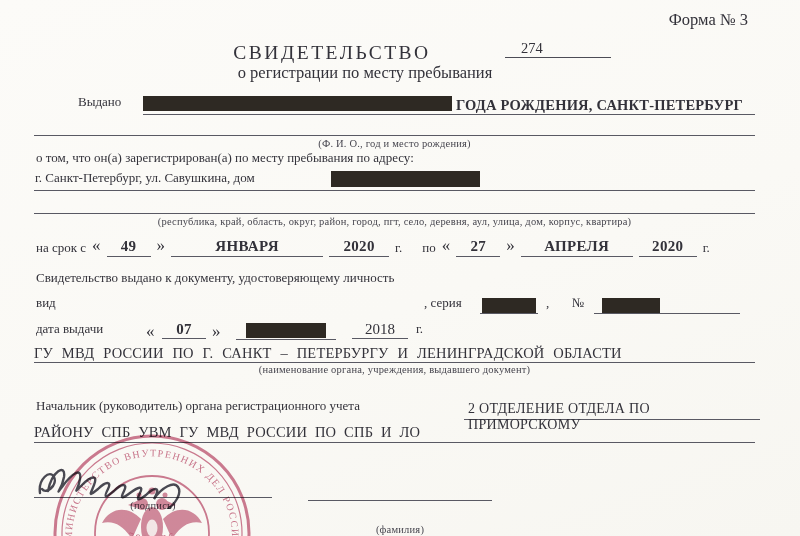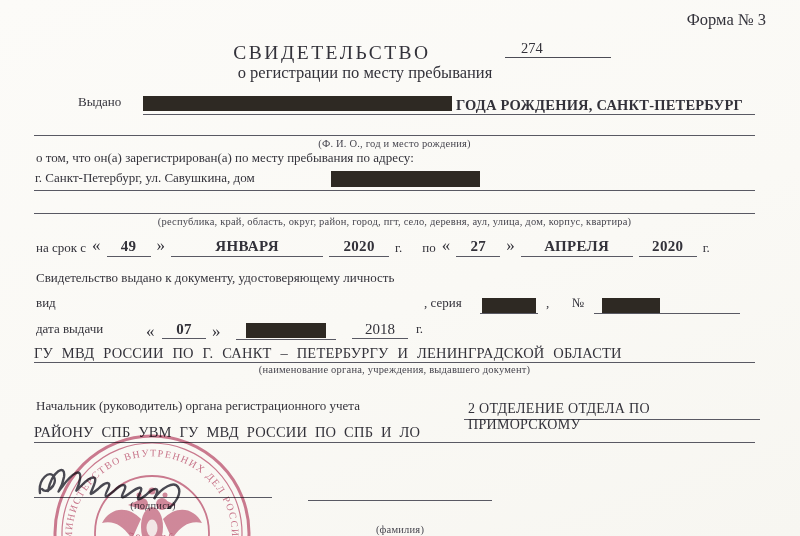--- a/index.html
+++ b/index.html
@@ -22,21 +22,21 @@
   .period-row>span{padding-bottom:1px;white-space:nowrap;}
   .wordspace{word-spacing:5px;letter-spacing:.2px;}
   .stamp{mix-blend-mode:multiply;}
   .sign{mix-blend-mode:multiply;}
 </style>
 </head>
 <body>
 
 <div class="page">
 
-  <div class="abs" style="top:10px;right:34px;font-size:16.5px;">Форма № 3</div>
+  <div class="abs" style="top:10px;right:52px;font-size:16.5px;">Форма № 3</div>
 
   <div class="abs" style="top:42px;left:172px;width:320px;text-align:center;font-size:19.5px;letter-spacing:2.5px;">СВИДЕТЕЛЬСТВО</div>
   <div class="abs" style="top:40px;left:505px;width:90px;border-bottom:1.2px solid #4c4c55;font-size:14.5px;padding-left:16px;">274</div>
   <div class="abs" style="top:63px;left:205px;width:320px;text-align:center;font-size:16.5px;">о регистрации по месту пребывания</div>
 
   <div class="abs t17" style="top:95px;left:78px;">Выдано</div>
   <div class="abs bar" style="top:96px;left:143px;width:309px;height:15px;"></div>
   <div class="abs" style="top:97px;left:456px;font-size:14.5px;font-weight:bold;letter-spacing:.2px;">ГОДА РОЖДЕНИЯ, САНКТ-ПЕТЕРБУРГ</div>
   <div class="abs rule" style="top:114px;left:143px;width:612px;"></div>
 

